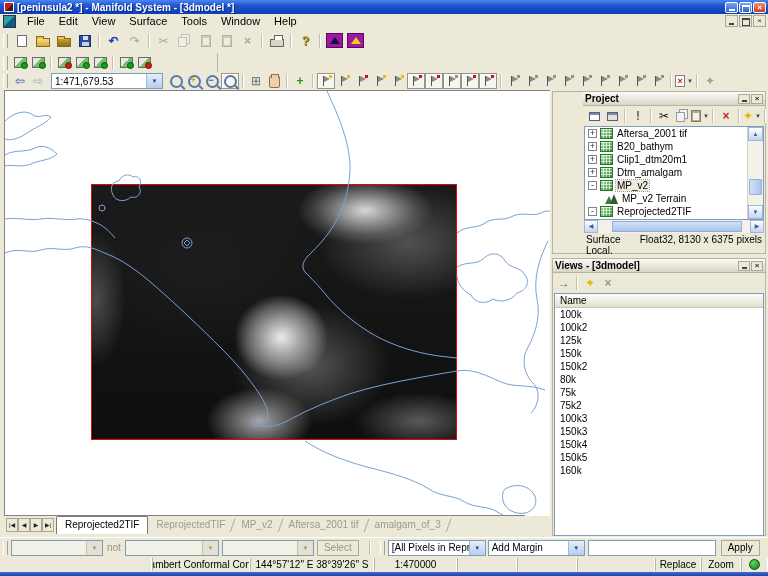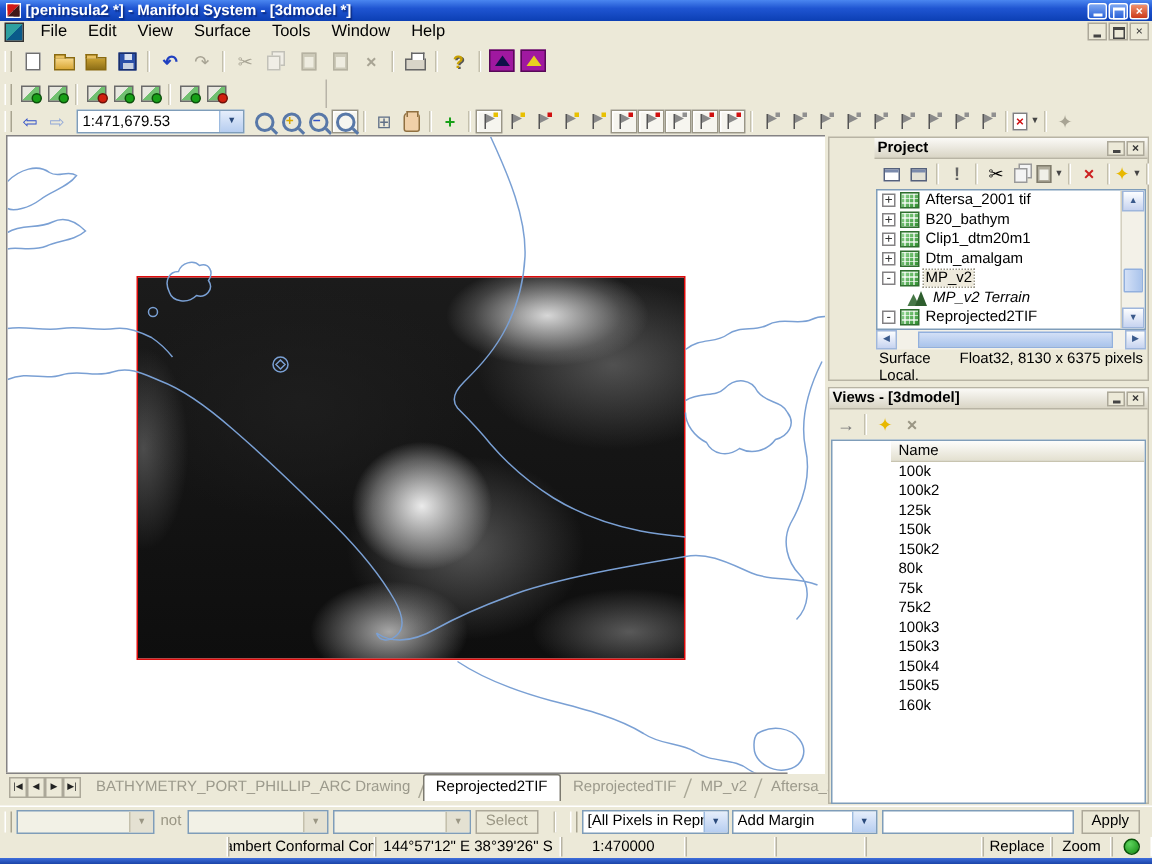--- a/index.html
+++ b/index.html
@@ -118,21 +118,21 @@
   .pbtn .mindash{display:block;width:5px;height:2px;background:#444;margin:5px auto 0;}
   .ptoolbar{height:20px;display:flex;align-items:center;padding:0 2px;}
   .ptb{width:18px;height:16px;display:flex;align-items:center;justify-content:center;flex:0 0 auto;position:relative;}
   .i-window{width:11px;height:9px;background:#fff;border:1px solid #55617C;box-sizing:border-box;}
   .i-window::before{content:"";display:block;height:2px;background:#7A8AAC;}
   .i-window.ghost{background:#E4E2D6;}
   
   .treewrap{position:relative;margin:0 1px;background:#fff;border:1px solid #7F9DB9;height:94px;overflow:hidden;box-sizing:border-box;}
   .tree{position:absolute;left:0;top:0;right:16px;bottom:0;overflow:hidden;}
   .trow{height:13px;display:flex;align-items:center;gap:3px;padding-left:3px;font-size:10px;white-space:nowrap;}
-  .trow.child{padding-left:20px;font-style:italic;}
+  .trow.child{padding-left:20px;}
   .trow .lbl{padding:0 1px;}
   .trow.sel .lbl{background:#EEEADC;outline:1px dotted #9A9684;}
   .exp{width:9px;height:9px;border:1px solid #848284;background:#fff;font-size:9px;line-height:7px;text-align:center;color:#333;box-sizing:border-box;flex:0 0 auto;}
   .i-surf{width:13px;height:11px;border:1px solid #2F6F2F;box-sizing:border-box;flex:0 0 auto;
     background:
       repeating-linear-gradient(0deg,transparent 0 2px,rgba(255,255,255,.65) 2px 3px),
       repeating-linear-gradient(90deg,transparent 0 2px,rgba(255,255,255,.65) 2px 3px),
       linear-gradient(135deg,#9ADC9A,#2F8F2F);}
   .i-terrain{width:13px;height:10px;position:relative;flex:0 0 auto;}
   .i-terrain::before{content:"";position:absolute;bottom:0;left:0;border-left:4px solid transparent;border-right:4px solid transparent;border-bottom:8px solid #487848;}
@@ -140,21 +140,21 @@
   
   .vscroll{position:absolute;right:0;top:0;bottom:0;width:15px;background:#F3F1E8;border-left:1px solid #D4D0C0;}
   .sbtn{position:absolute;left:0;width:15px;height:14px;background:linear-gradient(#FDFEFF,#C6D3F0);border:1px solid #9EB6DC;color:#3A5A8C;font-size:6px;text-align:center;line-height:12px;box-sizing:border-box;}
   .vthumb{position:absolute;left:1px;width:13px;height:16px;top:52px;background:linear-gradient(90deg,#D3E0F6,#AAC4EC);border:1px solid #92B0DE;border-radius:1px;box-sizing:border-box;}
   .hscroll{position:relative;height:13px;margin:0 1px;background:#F3F1E8;}
   .hbtn{position:absolute;top:0;width:14px;height:13px;background:linear-gradient(#FDFEFF,#C6D3F0);border:1px solid #9EB6DC;color:#3A5A8C;font-size:6px;text-align:center;line-height:11px;box-sizing:border-box;}
   .hthumb{position:absolute;top:1px;left:28px;width:130px;height:11px;background:linear-gradient(#D3E0F6,#AAC4EC);border:1px solid #92B0DE;box-sizing:border-box;}
   .pstatus{padding:1px 3px 0 3px;font-size:10px;line-height:11px;}
   .pstatus .row1{display:flex;justify-content:space-between;}
   
-  .viewlist{margin:0 1px 1px 1px;background:#fff;border:1px solid #7F9DB9;height:243px;overflow:hidden;box-sizing:border-box;padding-left:39px;}
+  .viewlist{margin:0 1px 1px 1px;background:#fff;border:1px solid #7F9DB9;height:243px;overflow:hidden;box-sizing:border-box;}
   .vheader{height:14px;background:linear-gradient(#FDFDFB,#E3E0D0);border-bottom:1px solid #C8C4B0;display:flex;align-items:center;padding-left:5px;font-size:10px;box-sizing:border-box;}
   .vrow{height:13px;display:flex;align-items:center;padding-left:5px;font-size:10px;}
 </style>
 </head>
 <body>
 
 <div class="win">
 
   <div class="titlebar">
     <span class="appicon"></span>
@@ -458,21 +458,20 @@
     </svg>
   </div>
 
   <div class="tabstrip">
     <span class="tnav">
       <span class="tnavbtn">|◀</span>
       <span class="tnavbtn">◀</span>
       <span class="tnavbtn">▶</span>
       <span class="tnavbtn">▶|</span>
     </span>
-    <span class="tab">BATHYMETRY_PORT_PHILLIP_ARC Drawing</span>
     <span class="tab active">Reprojected2TIF</span>
     <span class="tab">ReprojectedTIF</span>
     <span class="tab">MP_v2</span>
     <span class="tab">Aftersa_2001 tif</span>
     <span class="tab">amalgam_of_3</span>
   </div>
 
   <div class="selbar">
     <span class="grip"></span>
     <span class="combo disabled" style="width:92px">

